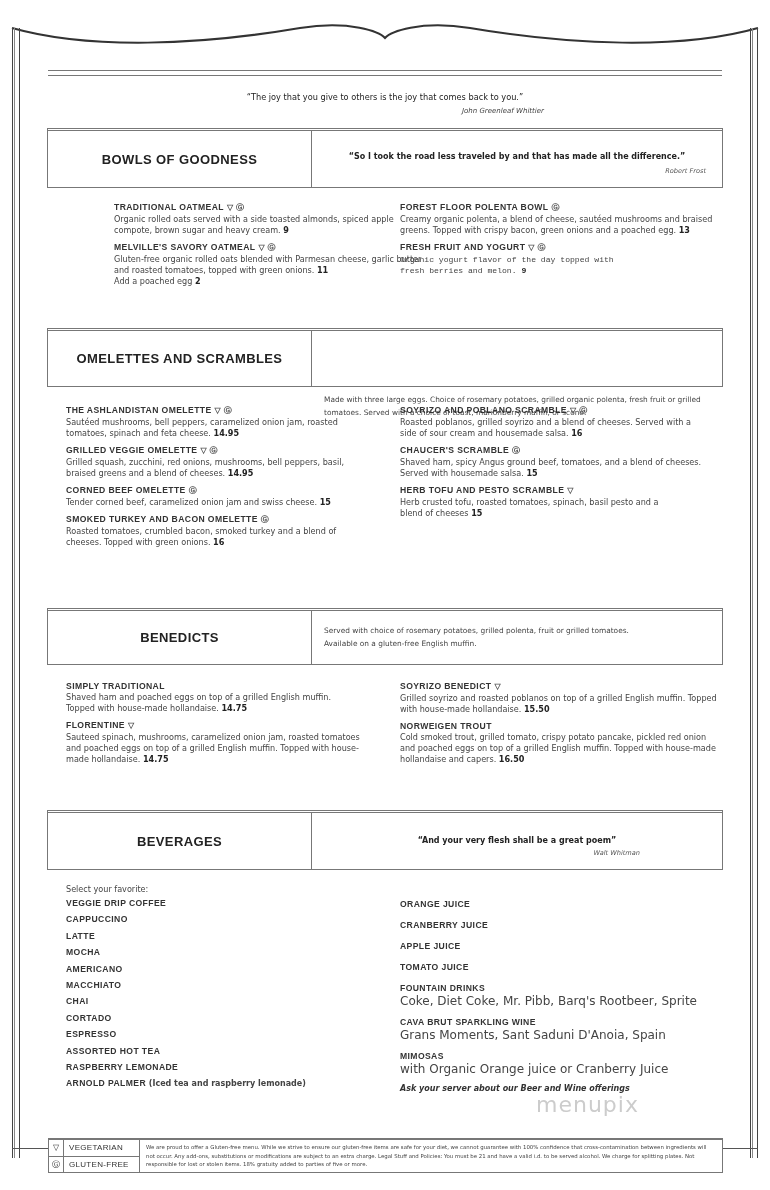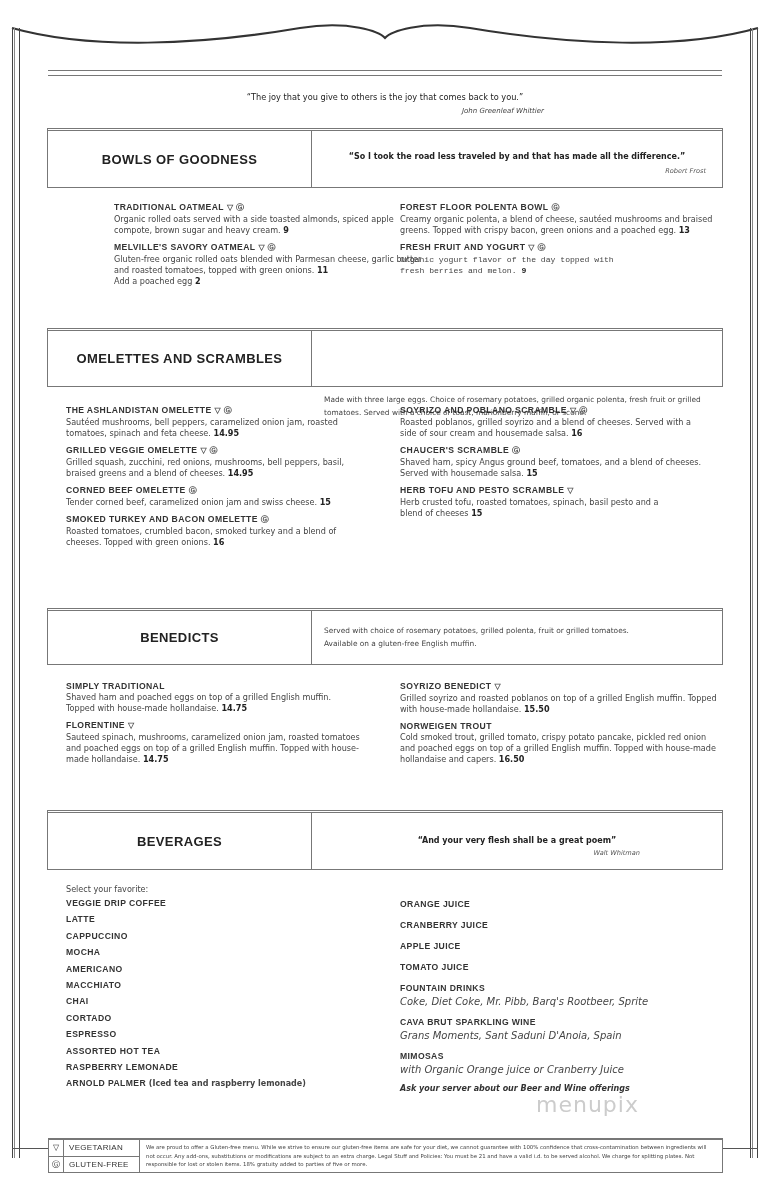--- a/index.html
+++ b/index.html
@@ -27,21 +27,21 @@
   .iname { font-family:"Liberation Sans", sans-serif; font-weight:bold; font-size:8.6px; letter-spacing:0.4px; color:#333; line-height:12px; }
   .idesc { font-size:8.1px; line-height:11px; color:#444; }
   .price { font-weight:bold; color:#222; }
   .tag { font-size:8px; color:#555; margin-left:3px; }
 
   .bev { font-family:"Liberation Sans", sans-serif; font-weight:bold; font-size:8.6px; letter-spacing:0.4px; color:#333; }
   .bev-left .bev { height:16.4px; line-height:16.4px; }
   .bev-sub { font-size:8px; color:#444; font-weight:bold; letter-spacing:0; font-family:"DejaVu Sans", sans-serif; }
   .bev-right .r-item { margin-bottom:8px; }
   .bev-right .bev { line-height:13px; }
-  .bev-right .desc { font-size:10px; color:#444; line-height:13px;font-style:italic; }
+  .bev-right .desc { font-size:12px; color:#444; line-height:13px; }
   .ask { font-size:8px; font-weight:bold; font-style:italic; color:#333; }
 
   .legend { position:absolute; left:48px; top:1138px; width:673px; height:32px; border:1px solid #777; border-top:2px solid #777; display:flex; background:#fff; }
   .legend .keys { width:90px; border-right:1px solid #777; display:flex; flex-direction:column; }
   .legend .krow { flex:1; display:flex; align-items:center; font-size:8px; color:#333; font-family:"Liberation Sans", sans-serif; }
   .legend .krow:first-child { border-bottom:1px solid #777; }
   .legend .kicon { width:14px; text-align:center; border-right:1px solid #777; height:100%; display:flex; align-items:center; justify-content:center; font-size:8px; }
   .legend .klabel { padding-left:5px; letter-spacing:0.3px; }
   .legend .disc { flex:1; font-size:5.4px; line-height:8.5px; padding:3px 6px; color:#444; }
   .watermark { position:absolute; left:536px; top:1092px; font-size:22px; color:#ccc; font-family:"DejaVu Sans", sans-serif; letter-spacing:1px; }
@@ -158,22 +158,22 @@
 <div class="sec-head" style="top:810px;height:56px;">
   <div class="title">BEVERAGES</div>
   <div class="right">
     <div class="q" style="top:23px;">“And your very flesh shall be a great poem”</div>
     <div class="qby" style="top:36px;right:82px;padding-left:44px;">Walt Whitman</div>
   </div>
 </div>
 <div class="col bev-left" style="left:66px;top:883px;">
   <div class="idesc" style="line-height:12px;">Select your favorite:</div>
   <div class="bev">VEGGIE DRIP COFFEE</div>
+  <div class="bev">CAPPUCCINO</div>
   <div class="bev">LATTE</div>
-  <div class="bev">CAPPUCCINO</div>
   <div class="bev">MOCHA</div>
   <div class="bev">AMERICANO</div>
   <div class="bev">MACCHIATO</div>
   <div class="bev">CHAI</div>
   <div class="bev">CORTADO</div>
   <div class="bev">ESPRESSO</div>
   <div class="bev">ASSORTED HOT TEA</div>
   <div class="bev">RASPBERRY LEMONADE</div>
   <div class="bev"><span>ARNOLD PALMER</span> <span class="bev-sub">(Iced tea and raspberry lemonade)</span></div>
 </div>

